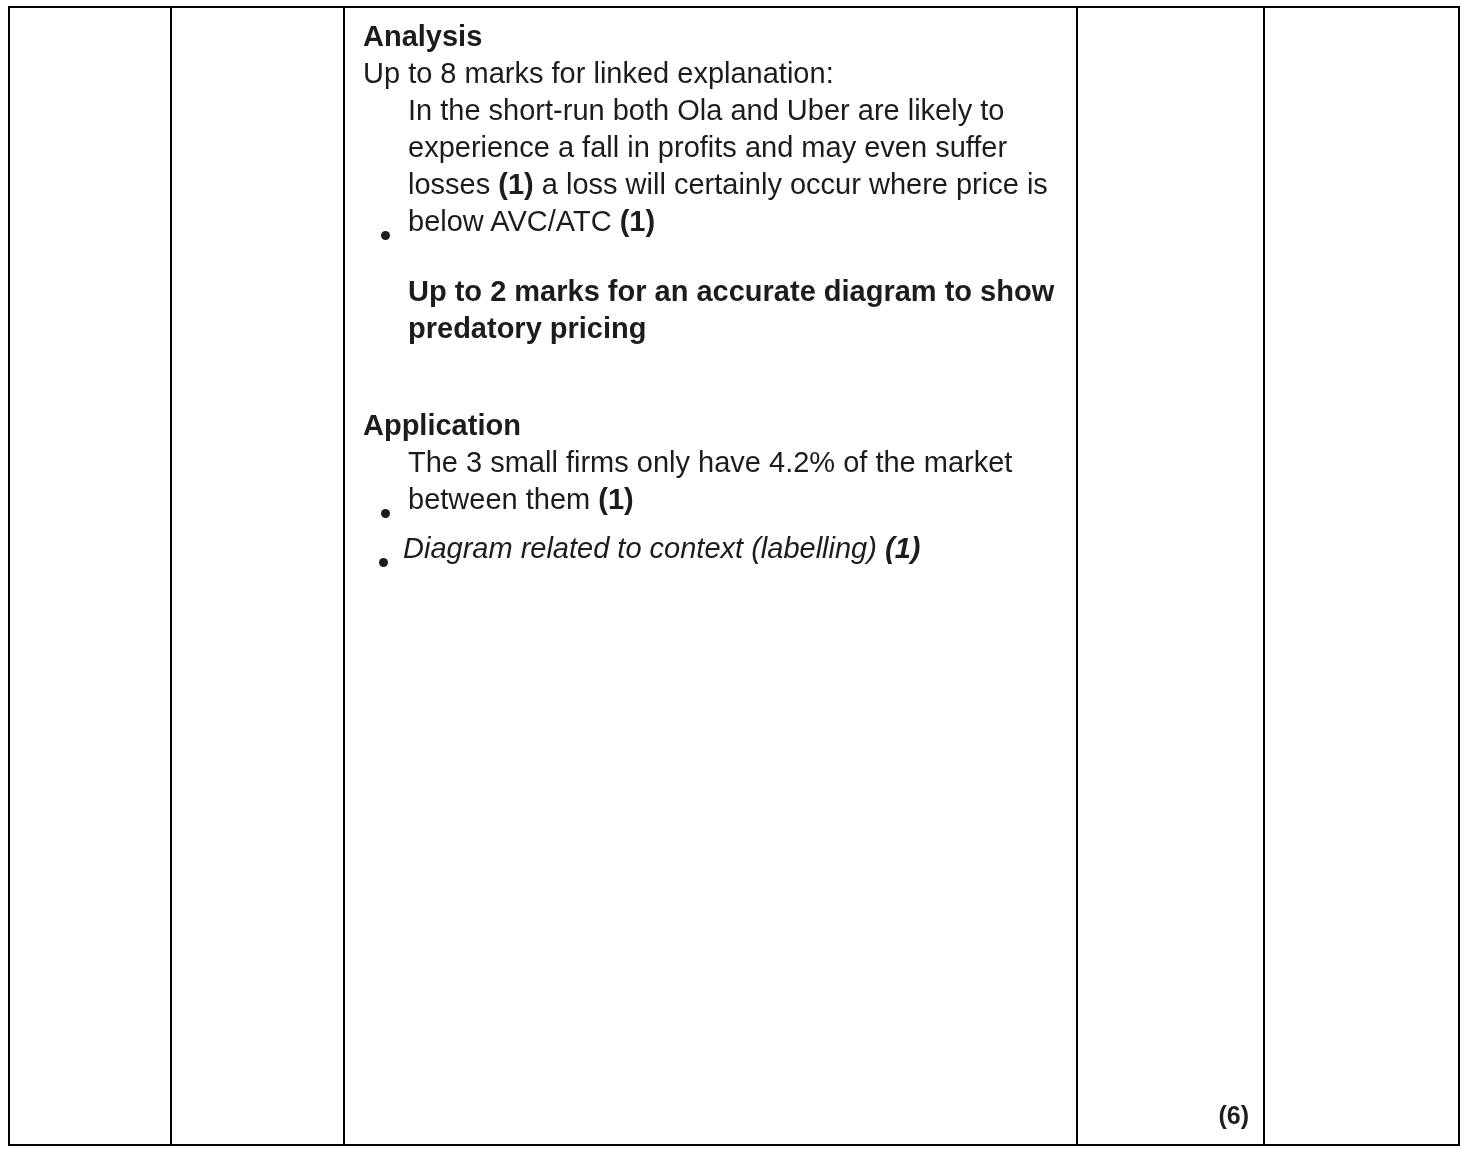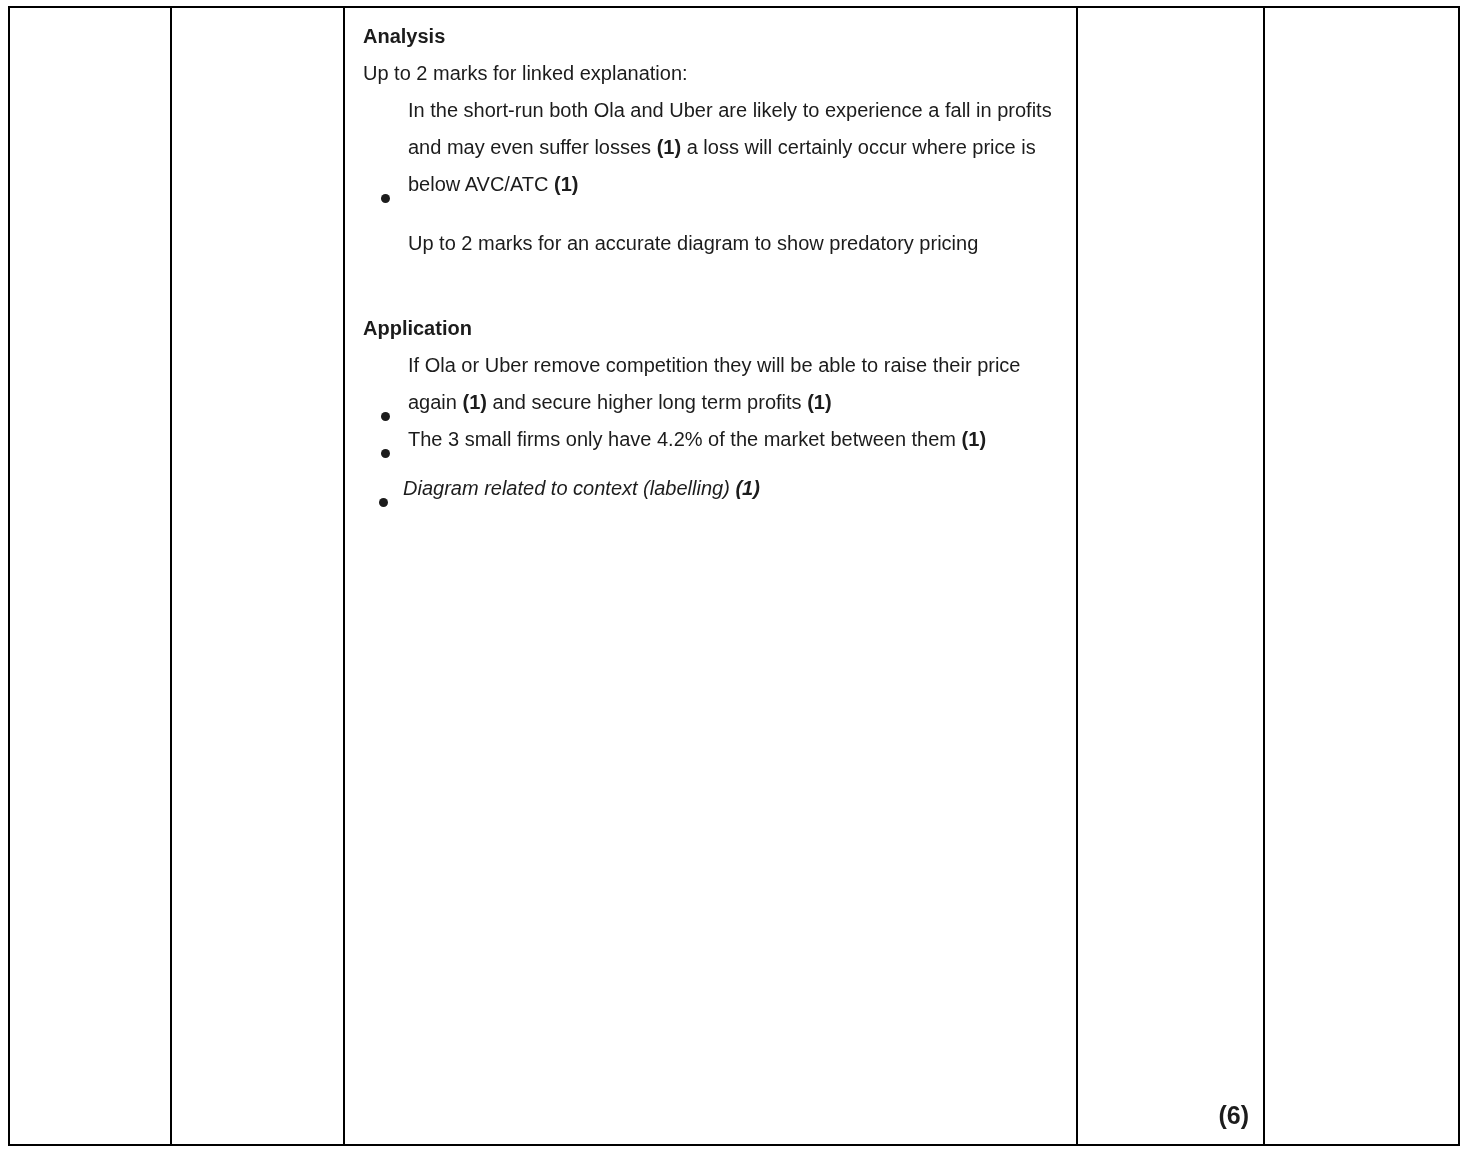--- a/index.html
+++ b/index.html
@@ -29,21 +29,21 @@
     box-sizing: border-box;
     height: 100%;
   }
   .col-q      { width: 162px; border-right: 2px solid #000; }
   .col-label  { width: 173px; border-right: 2px solid #000; }
   .col-content{ width: 733px; border-right: 2px solid #000; padding: 10px 14px 10px 18px; }
   .col-marks  { width: 187px; border-right: 2px solid #000; display: flex; flex-direction: column; justify-content: flex-end; align-items: flex-end; padding: 0 14px 14px 0; }
   .col-right  { flex: 1; }
 
   .col-content {
-    font-size: 20px;
+    font-size: 29px;
     line-height: 37px;
   }
   .heading {
     font-weight: 700;
   }
   .intro {
     font-weight: 400;
   }
   .bullet {
     display: flex;
@@ -59,25 +59,26 @@
     width: 9px;
     height: 9px;
     border-radius: 50%;
     background: #1c1c1c;
     margin-top: 14px;
   }
   .btext {
     flex: 1;
   }
   .note {
-    margin-top: 22px;
+    margin-top: 33px;
     margin-left: 45px;
+    font-weight: bold;
   }
   .section-application {
-    margin-top: 48px;
+    margin-top: 60px;
   }
   .bullet-last {
     margin-top: 12px;
     font-style: italic;
   }
   .bullet-last .dot {
     flex-basis: 40px;
   }
   .marks-value {
     font-size: 25px;
@@ -92,37 +93,33 @@
 <div class="frame">
 
   <div class="col col-q"></div>
 
   <div class="col col-label"></div>
 
   <div class="col col-content">
 
     <div class="section">
       <div class="heading">Analysis</div>
-      <div class="intro">Up to 2 marks for linked explanation:</div>
+      <div class="intro">Up to 8 marks for linked explanation:</div>
 
       <div class="bullet">
         <span class="dot"></span>
         <span class="btext">In the short-run both Ola and Uber are likely to experience a fall in profits and may even suffer losses <b>(1)</b> a loss will certainly occur where price is below AVC/ATC <b>(1)</b></span>
       </div>
 
       <div class="note">Up to 2 marks for an accurate diagram to show predatory pricing</div>
     </div>
 
     <div class="section section-application">
       <div class="heading">Application</div>
 
-      <div class="bullet">
-        <span class="dot"></span>
-        <span class="btext">If Ola or Uber remove competition they will be able to raise their price again <b>(1)</b> and secure higher long term profits <b>(1)</b></span>
-      </div>
       <div class="bullet">
         <span class="dot"></span>
         <span class="btext">The 3 small firms only have 4.2% of the market between them <b>(1)</b></span>
       </div>
       <div class="bullet bullet-last">
         <span class="dot"></span>
         <span class="btext">Diagram related to context (labelling) <b>(1)</b></span>
       </div>
     </div>
 

